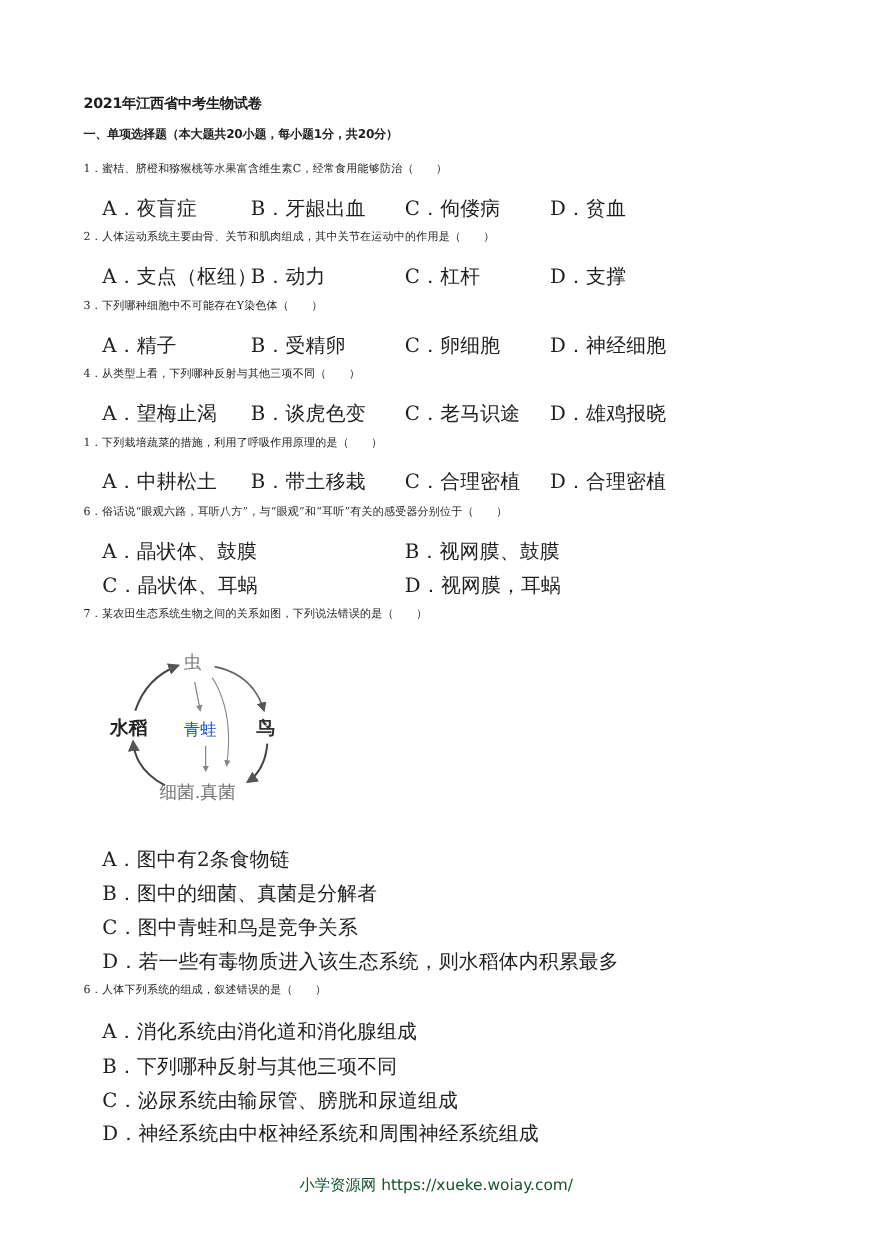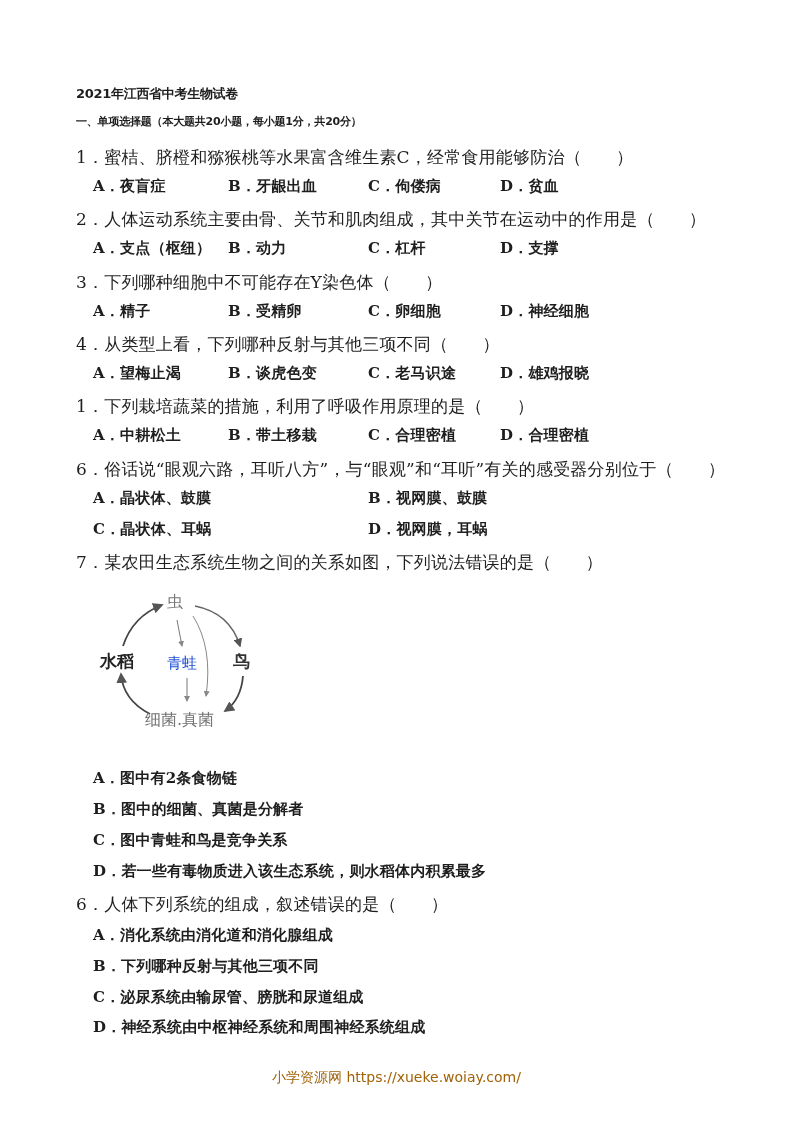--- a/index.html
+++ b/index.html
@@ -4,25 +4,25 @@
 <style>
   html, body { margin: 0; padding: 0; background: #ffffff; }
   body {
     width: 793px; height: 1122px; position: relative; overflow: hidden;
     font-family: "DejaVu Serif", "Liberation Serif", serif;
     color: #1e1e1e;
   }
   .abs { position: absolute; white-space: nowrap; }
   .title { left: 76px; top: 85px; font-size: 13px; font-weight: bold; font-family: "DejaVu Sans", "Liberation Sans", sans-serif; letter-spacing: -0.3px; text-align: center; }
   .section { left: 76px; top: 114px; font-size: 11px; font-weight: bold; font-family: "DejaVu Sans", "Liberation Sans", sans-serif; letter-spacing: -0.2px; }
-  .q { left: 76px; font-size: 17px; letter-spacing: 0.2px; }
-  .opt { font-size: 15px; letter-spacing: 0.2px; font-weight: bold; }
+  .q { left: 76px; font-size: 10px; letter-spacing: 0.2px; }
+  .opt { font-size: 18px; letter-spacing: 0.2px; }
   .diagram { position: absolute; left: 95px; top: 588px; width: 170px; height: 150px; }
   .dlabel { position: absolute; white-space: nowrap; font-family: "DejaVu Serif", serif; }
-  .footer { left: 0; width: 793px; text-align: center; top: 1069px; font-size: 14px; color: #a16207; font-family: "DejaVu Sans", "Liberation Sans", sans-serif; }
+  .footer { left: 0; width: 793px; text-align: center; top: 1069px; font-size: 14px; color: #14532d; font-family: "DejaVu Sans", "Liberation Sans", sans-serif; }
 </style>
 </head>
 <body>
 
 <div>
 
   <div class="abs title">2021年江西省中考生物试卷</div>
   <div class="abs section">一、单项选择题（本大题共20小题，每小题1分，共20分）</div>
 
   <div class="abs q" style="top:146px">1．蜜桔、脐橙和猕猴桃等水果富含维生素C，经常食用能够防治（　　）</div>

